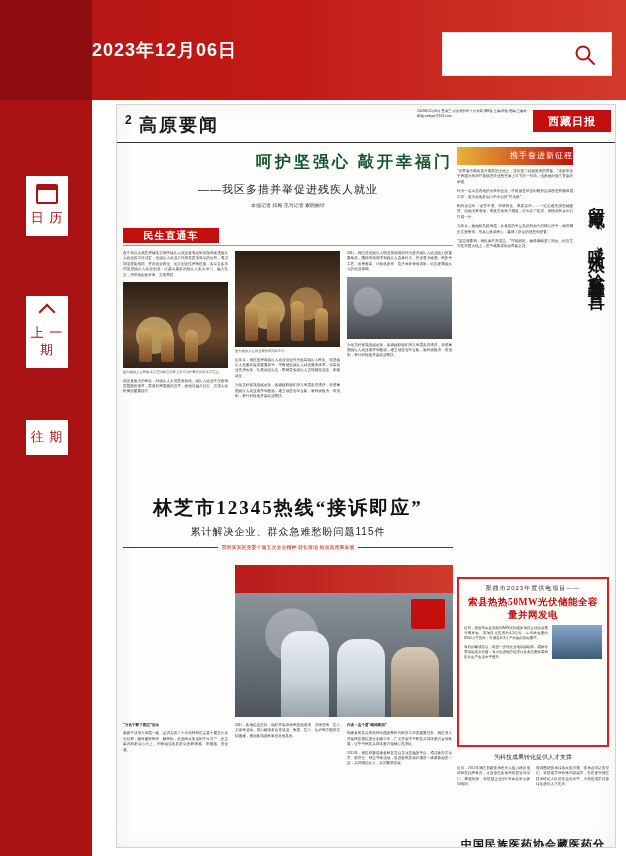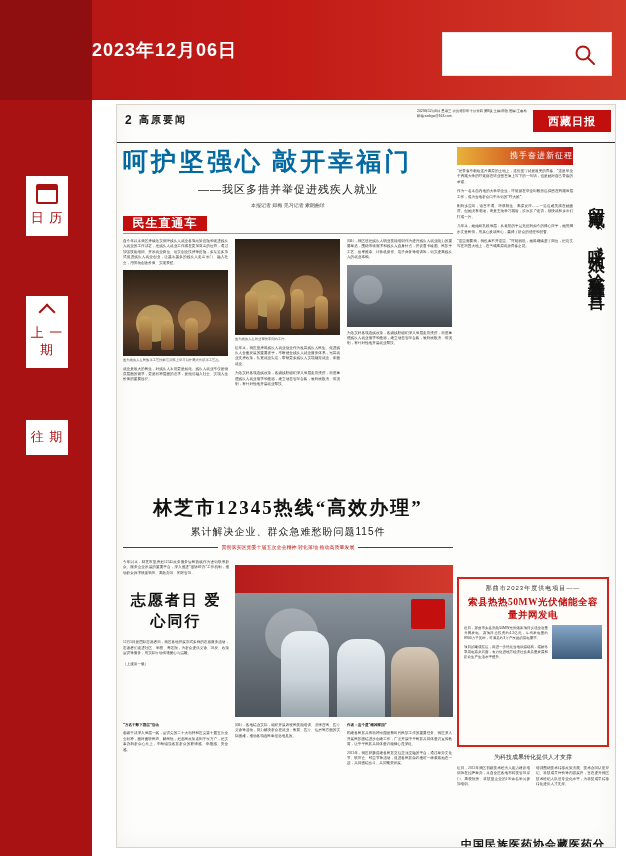--- a/index.html
+++ b/index.html
@@ -107,21 +107,21 @@
   .masthead {
     position: absolute; left: 0; top: 0; width: 500px; height: 38px;
     border-bottom: 1.5px solid #333;
   }
   .page-num {
     position: absolute; left: 8px; top: 8px;
     font-size: 12px; font-weight: bold;
   }
   .page-sec {
     position: absolute; left: 24px; top: 8px;
-    font-size: 10px; font-weight: bold; letter-spacing: 2px;
+    font-size: 18px; font-weight: bold; letter-spacing: 2px;
   }
   .mast-meta {
     position: absolute; left: 300px; top: 4px;
     width: 110px;
     font-size: 3.4px; line-height: 5px; color: #333;
   }
   .mast-logo {
     position: absolute; right: 6px; top: 5px;
     width: 78px; height: 22px;
     background: #c3100f;
@@ -129,34 +129,34 @@
     font-size: 11px; font-weight: bold;
     letter-spacing: 1px;
     text-align: center;
     line-height: 22px;
   }
 
   
   .leftmain { position: absolute; left: 6px; top: 42px; width: 330px; }
   .headline-1 {
     font-family: "Liberation Serif", serif;
-    font-size: 25px; font-weight: bold; text-align: left;
-    letter-spacing: 3px; line-height: 30px; color: #0369a1;
+    font-size: 16px; font-weight: bold; text-align: right;
+    letter-spacing: 3px; line-height: 30px; color: #14532d;
   }
   .subhead-1 {
     font-size: 11px; text-align: center; margin-top: 5px; color: #222;
     letter-spacing: 1px;
   }
   .byline-1 { font-size: 5px; text-align: center; margin-top: 5px; color: #444; }
 
   .tagbar {
-    margin-top: 8px;
-    width: 84px; height: 15px;
+    margin-top: 20px;
+    width: 96px; height: 15px;
     background: #c3100f; color: #fff;
-    font-size: 12px; font-weight: bold; text-align: center; line-height: 15px;
+    font-size: 10px; font-weight: bold; text-align: center; line-height: 15px;
     letter-spacing: 1px;
   }
   .rule { border-top: 1px solid #999; margin-top: 2px; }
 
   .cols3 {
     display: flex; gap: 7px; margin-top: 5px;
   }
   .col { width: 105px; }
   .ptext {
     font-size: 3.6px; line-height: 5.4px; text-align: justify; color: #333;
@@ -369,35 +369,29 @@
         </div>
         <div class="col">
           <div class="ptext">同时，我区还把残疾人职业技能培训作为提升残疾人就业能力的重要举措，围绕市场需求和残疾人自身特点，开设唐卡绘画、民族手工艺、按摩推拿、计算机操作、电子商务等培训班，切实提高残疾人的就业本领。</div>
           <div class="photo photo-work" style="margin-top:4px;height:62px"></div>
           <div class="ptext" style="margin-top:4px">为落实好各项惠残政策，各级残联组织深入基层走访摸排，精准掌握残疾人就业需求和意愿，建立动态管理台账，做到底数清、情况明，有针对性地开展就业帮扶。</div>
         </div>
       </div>
     </div>
 
     <div class="block2">
-      <div class="headline-2">林芝市12345热线“高效办理”</div>
+      <div class="headline-2">林芝市12345热线“接诉即应”</div>
       <div class="subhead-2">累计解决企业、群众急难愁盼问题115件</div>
       <div class="redline-row">
         <div class="rl"></div>
         <div class="rtxt">贯彻落实区党委十届五次全会精神 转化落地 推动高质量发展</div>
         <div class="rl"></div>
       </div>
     </div>
 
-    <div class="volbox">
-      <div class="ptext">今年以来，林芝市坚持把12345政务服务便民热线作为密切联系群众、服务企业发展的重要平台，深入推进“接诉即办”工作机制，推动群众诉求快速响应、高效办理、闭环管理。</div>
-      <div class="vol-title">志愿者日 爱心同行</div>
-      <div class="ptext" style="margin-top:8px">12月5日是国际志愿者日，我区各地开展形式多样的志愿服务活动，志愿者们走进社区、学校、养老院，为群众提供义诊、理发、政策宣讲等服务，用实际行动传递爱心与温暖。</div>
-      <div class="ptext" style="margin-top:6px">（上接第一版）</div>
-    </div>
 
     <div class="bigphoto">
       <div class="banner"></div>
       <div class="flag"></div>
       <div class="person" style="left:46px"></div>
       <div class="person" style="left:102px;height:78px"></div>
       <div class="person" style="left:156px;height:70px;background:linear-gradient(180deg,#d8c9b6,#8b7a66)"></div>
     </div>
 
     <div class="bottomcols">

